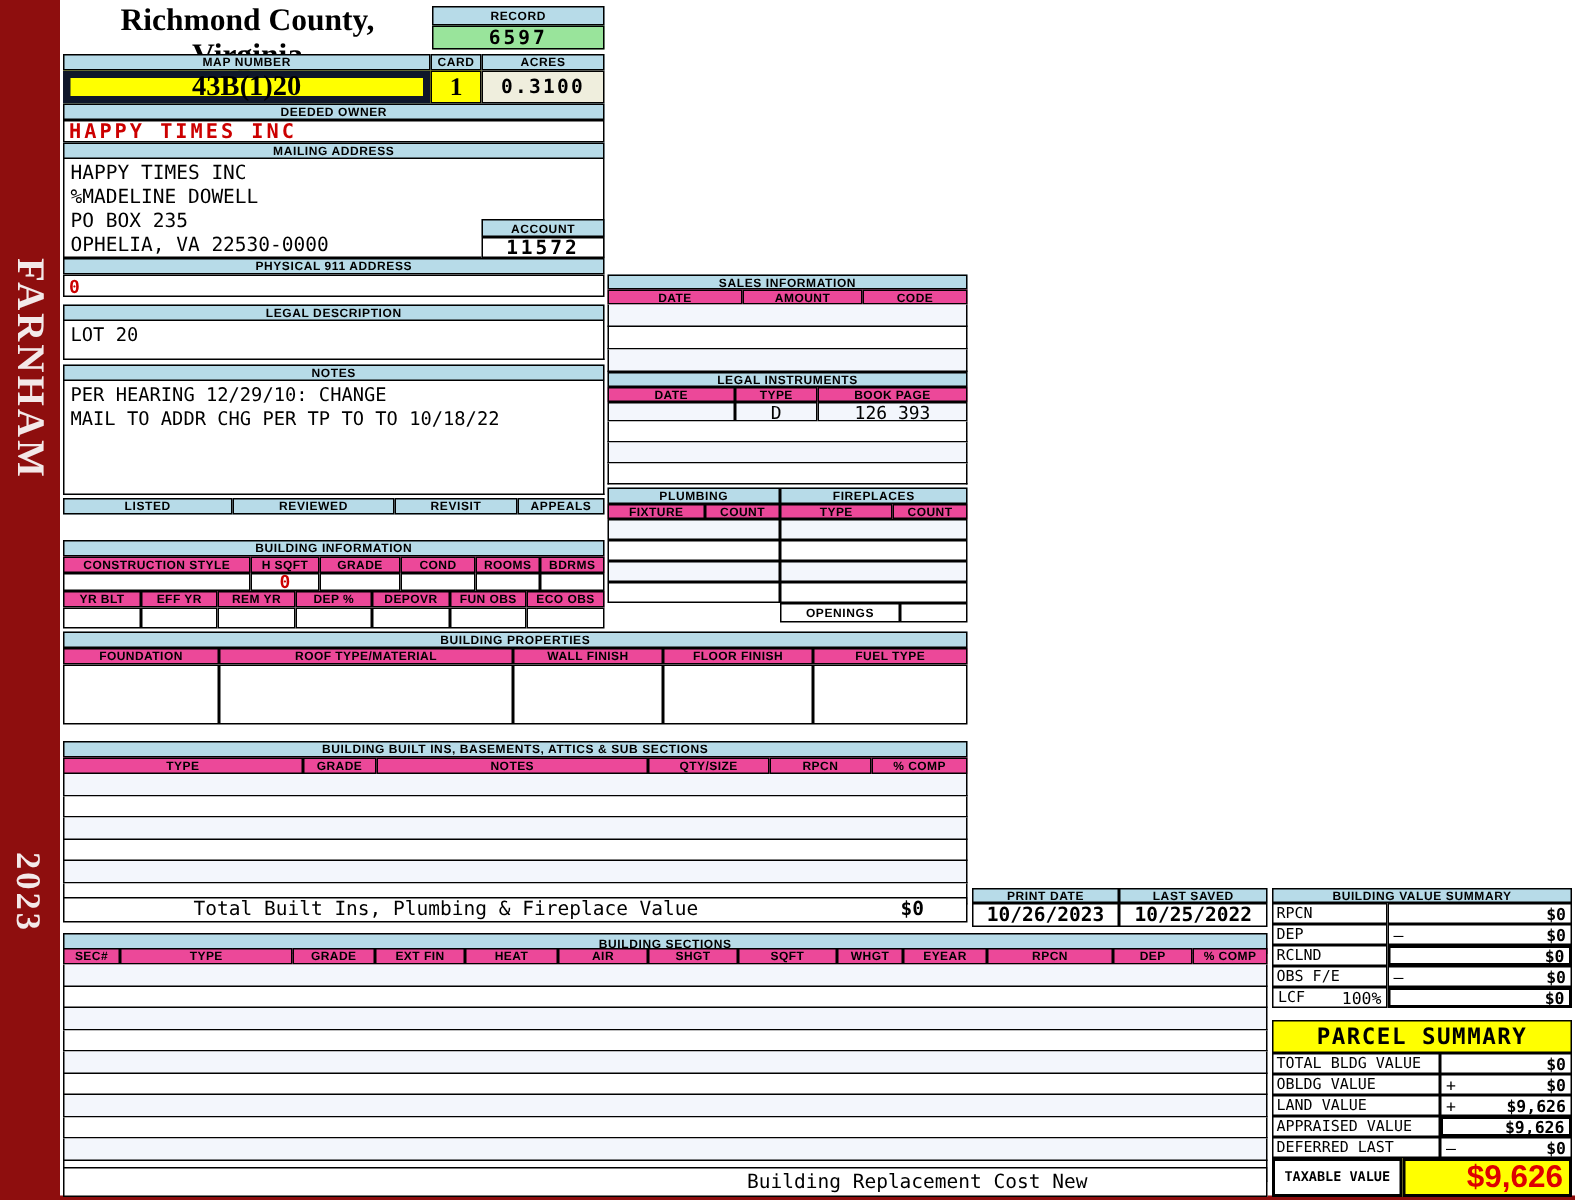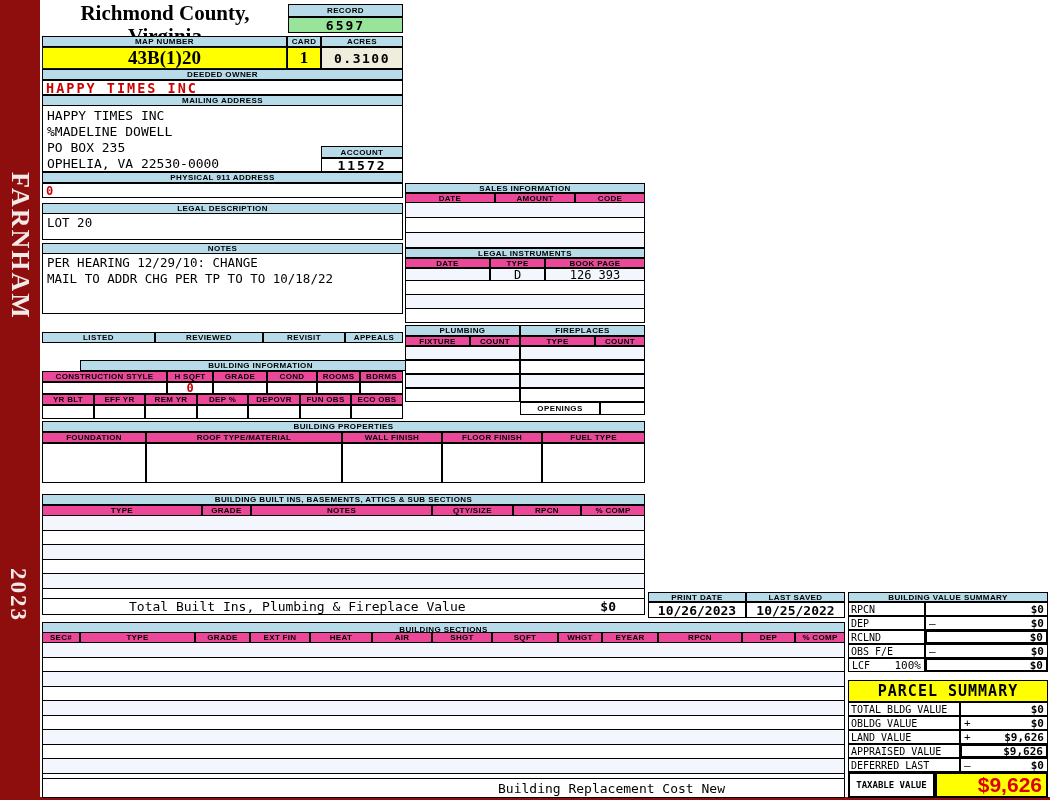--- a/index.html
+++ b/index.html
@@ -43,21 +43,21 @@
     <div style="font-size:8px;letter-spacing:.2px;">Commissioner of the Revenue, PO Box 366, Warsaw, VA 22572</div>
   </div>
 
   <div class="abs bar" style="left:288px;top:4px;width:115px;height:13px;">RECORD</div>
   <div class="abs center mono" style="left:288px;top:17px;width:115px;height:16px;background:#99e49b;border:1px solid #000;font-weight:bold;font-size:13px;letter-spacing:2px;">6597</div>
 
   <div class="abs bar" style="left:42px;top:36px;width:245px;height:11px;">MAP NUMBER</div>
   <div class="abs bar" style="left:287px;top:36px;width:34px;height:11px;">CARD</div>
   <div class="abs bar" style="left:321px;top:36px;width:82px;height:11px;">ACRES</div>
 
-  <div class="abs center" style="left:42px;top:47px;width:245px;height:22px;background:#ffff00;border:1px solid #0f172a;font-family:'Liberation Serif',serif;font-weight:bold;font-size:19px;">43B(1)20</div>
+  <div class="abs center" style="left:42px;top:47px;width:245px;height:22px;background:#ffff00;border:5px solid #0f172a;font-family:'Liberation Serif',serif;font-weight:bold;font-size:19px;">43B(1)20</div>
   <div class="abs center" style="left:287px;top:47px;width:34px;height:22px;background:#ffff00;border:1px solid #000;font-family:'Liberation Serif',serif;font-weight:bold;font-size:17px;">1</div>
   <div class="abs center mono" style="left:321px;top:47px;width:82px;height:22px;background:#efeedd;border:1px solid #000;font-weight:bold;font-size:13px;letter-spacing:1.5px;">0.3100</div>
 
   <div class="abs bar" style="left:42px;top:69px;width:361px;height:11px;">DEEDED OWNER</div>
   <div class="abs vcenter mono red" style="left:42px;top:80px;width:361px;height:15px;border:1px solid #000;background:#fff;font-weight:bold;font-size:13.5px;letter-spacing:2px;padding-left:3px;">HAPPY TIMES INC</div>
 
   <div class="abs bar" style="left:42px;top:95px;width:361px;height:11px;">MAILING ADDRESS</div>
   <div class="abs mono" style="left:42px;top:106px;width:361px;height:66px;border:1px solid #000;border-top:none;background:#fff;font-size:13px;line-height:16px;padding:2px 0 0 4px;">
     <div>HAPPY TIMES INC</div>
     <div>%MADELINE DOWELL</div>
@@ -67,33 +67,33 @@
   <div class="abs bar" style="left:321px;top:146px;width:82px;height:12px;">ACCOUNT</div>
   <div class="abs center mono" style="left:321px;top:158px;width:82px;height:14px;border:1px solid #000;background:#fff;font-weight:bold;font-size:13px;letter-spacing:2px;">11572</div>
 
   <div class="abs bar" style="left:42px;top:172px;width:361px;height:11px;">PHYSICAL 911 ADDRESS</div>
   <div class="abs vcenter mono red" style="left:42px;top:183px;width:361px;height:15px;border:1px solid #000;background:#fff;font-weight:bold;font-size:12px;padding-left:3px;">0</div>
 
   <div class="abs bar" style="left:42px;top:203px;width:361px;height:11px;">LEGAL DESCRIPTION</div>
   <div class="abs mono" style="left:42px;top:214px;width:361px;height:26px;border:1px solid #000;border-top:none;background:#fff;font-size:12.5px;padding:1px 0 0 4px;">LOT 20</div>
 
   <div class="abs bar" style="left:42px;top:243px;width:361px;height:11px;">NOTES</div>
-  <div class="abs mono" style="left:42px;top:254px;width:361px;height:60px;border:1px solid #000;border-top:none;background:#fff;font-size:12.5px;line-height:16px;padding:1px 0 12px 4px;">
+  <div class="abs mono" style="left:42px;top:254px;width:361px;height:76px;border:1px solid #000;border-top:none;background:#fff;font-size:12.5px;line-height:16px;padding:1px 0 12px 4px;">
     <div>PER HEARING 12/29/10: CHANGE</div>
     <div>MAIL TO ADDR CHG PER TP TO TO 10/18/22</div>
   </div>
 
   <div class="abs frow" style="left:42px;top:332px;width:361px;height:11px;">
     <div class="bar" style="width:113px;">LISTED</div>
     <div class="bar" style="width:108px;">REVIEWED</div>
     <div class="bar" style="width:82px;">REVISIT</div>
     <div class="bar" style="width:58px;">APPEALS</div>
   </div>
 
-  <div class="abs bar" style="left:42px;top:360px;width:361px;height:11px;margin-left:38px;">BUILDING INFORMATION</div>
+  <div class="abs bar" style="left:42px;top:360px;width:361px;height:11px;">BUILDING INFORMATION</div>
   <div class="abs frow" style="left:42px;top:371px;width:361px;height:11px;">
     <div class="colhdr" style="width:125px;">CONSTRUCTION STYLE</div>
     <div class="colhdr" style="width:46px;">H SQFT</div>
     <div class="colhdr" style="width:54px;">GRADE</div>
     <div class="colhdr" style="width:50px;">COND</div>
     <div class="colhdr" style="width:43px;">ROOMS</div>
     <div class="colhdr" style="width:43px;">BDRMS</div>
   </div>
   <div class="abs frow" style="left:42px;top:382px;width:361px;height:12px;">
     <div class="cell" style="width:125px;"></div>

